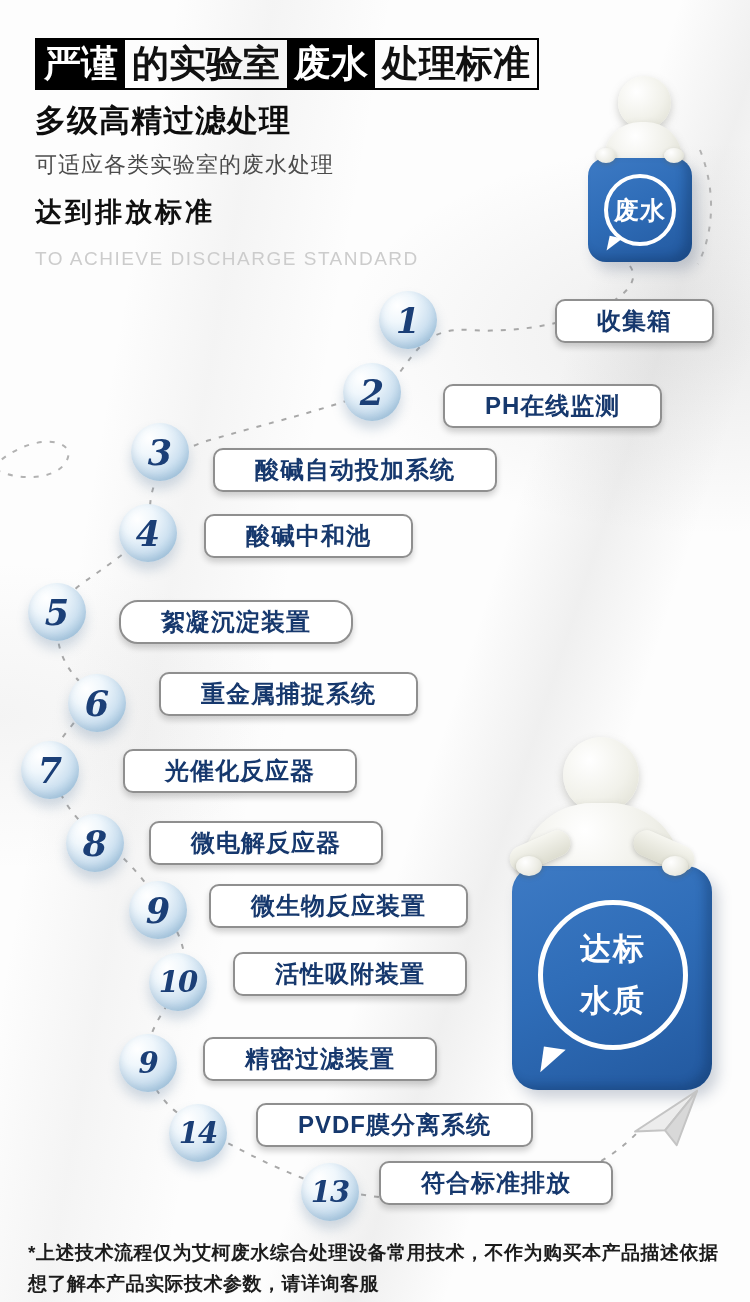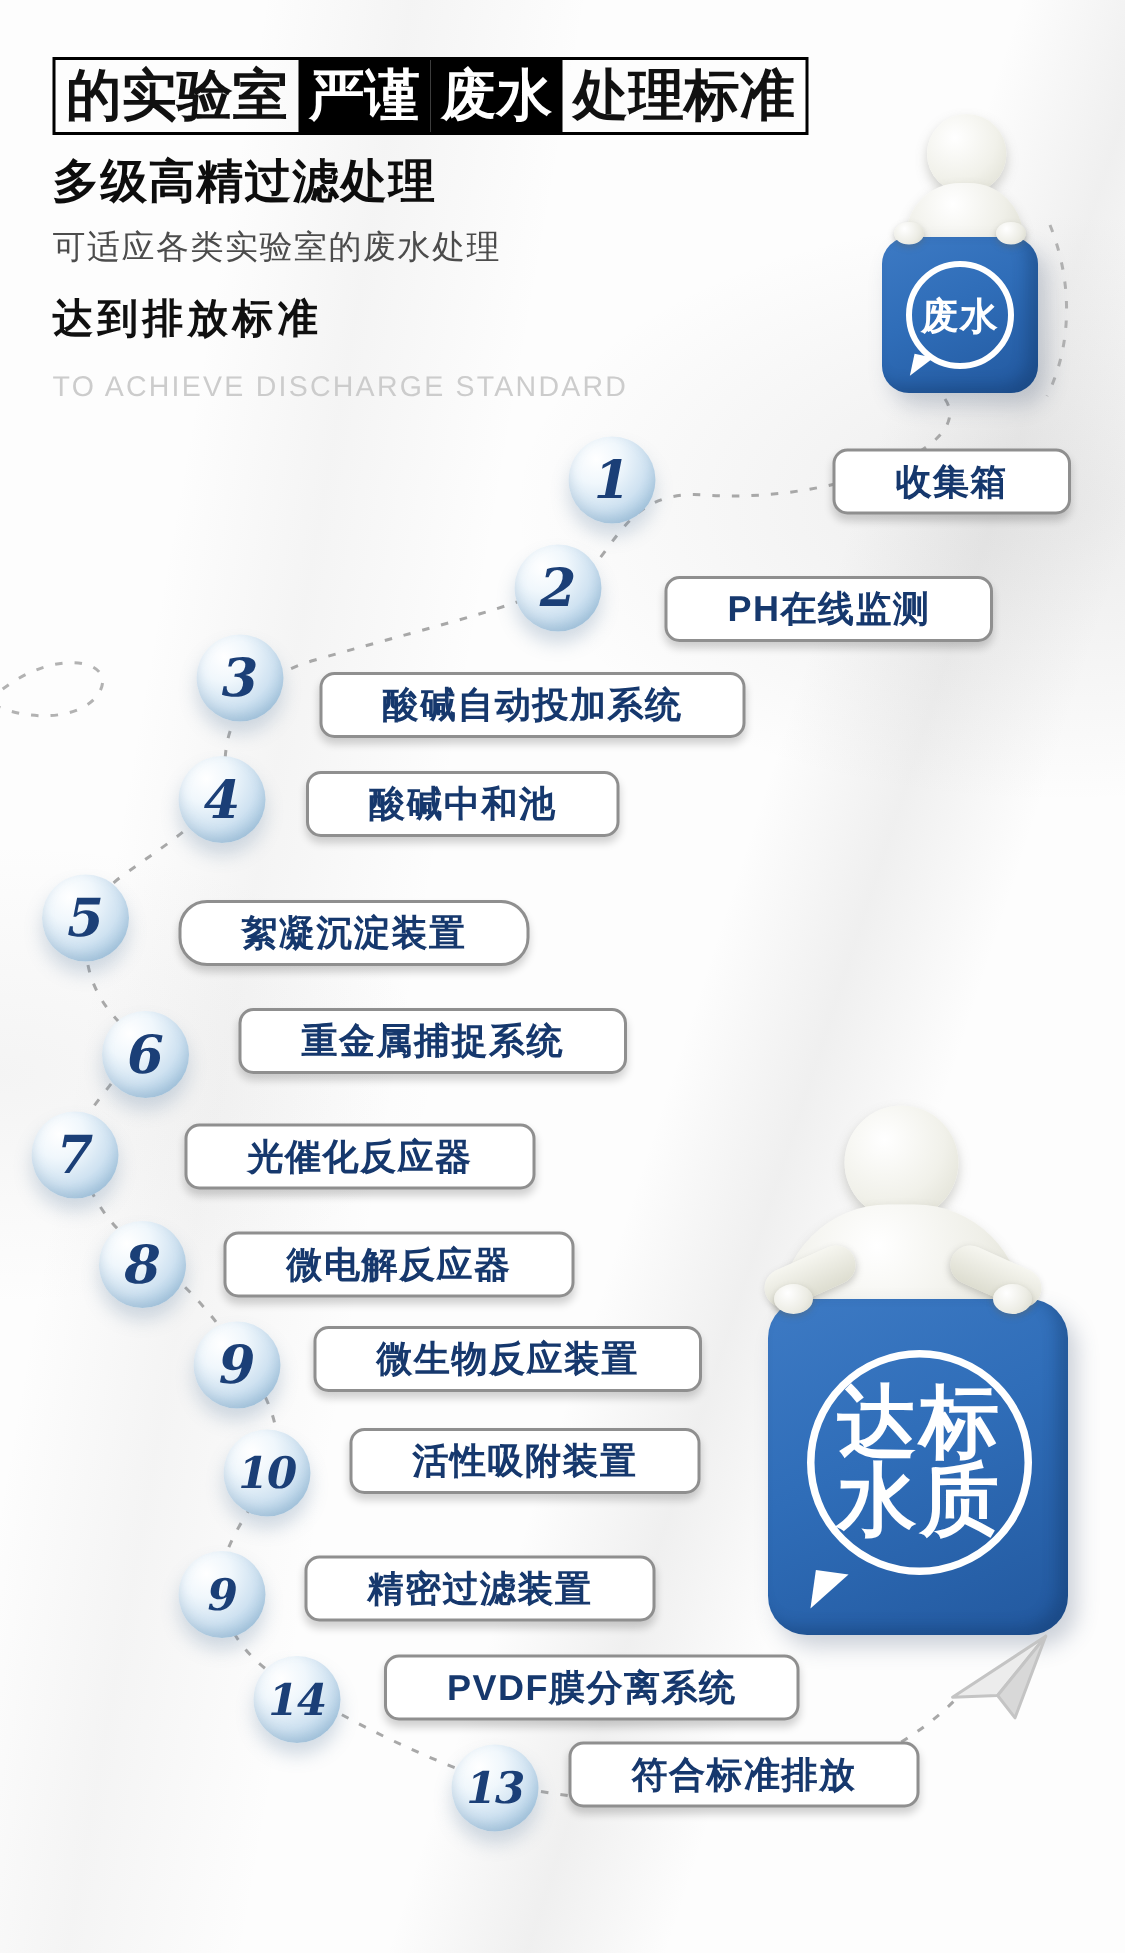--- a/index.html
+++ b/index.html
@@ -49,21 +49,21 @@
     background:linear-gradient(155deg,#3d7ac4 0%, #2f6db8 45%, #22589e 100%);
     box-shadow: inset -7px -5px 10px rgba(10,40,80,0.30), 6px 8px 14px rgba(60,80,110,0.25);}
   .badge .bubble{ position:absolute; border:4px solid #ffffff; border-radius:50%;
     display:flex; align-items:center; justify-content:center; flex-direction:column;}
   .badge .tail{ position:absolute; width:0; height:0;}
   .badge-top{ left:588px; top:158px; width:104px; height:104px;}
   .badge-top .bubble{ left:16px; top:16px; width:72px; height:72px; font-size:25px; font-weight:bold; color:#fff; letter-spacing:1px;}
   .badge-top .tail{ left:20px; bottom:10px; border-top:15px solid #fff; border-right:13px solid transparent; transform:rotate(12deg);}
   .badge-bottom{ left:512px; top:866px; width:200px; height:224px; border-radius:26px;}
   .badge-bottom .bubble{ left:26px; top:34px; width:150px; height:150px; border-width:5px;
-     font-size:53px; font-weight:bold; color:#fff; line-height:52px; letter-spacing:2px;}
+     font-size:31px; font-weight:bold; color:#fff; line-height:52px; letter-spacing:2px;}
   .badge-bottom .tail{ left:30px; bottom:16px; border-top:26px solid #fff; border-right:22px solid transparent; transform:rotate(8deg);}
 
   
   .ball{ position:absolute; width:58px; height:58px; border-radius:50%; z-index:3;
     background:radial-gradient(circle at 32% 26%, #ffffff 0%, #f0f7fc 28%, #cfe2f1 58%, #a3c6e0 85%, #8db8d8 100%);
     box-shadow:0 8px 12px rgba(110,140,170,0.30), inset 0 -4px 8px rgba(120,150,180,0.25);
     display:flex; align-items:center; justify-content:center;
     font-family:"DejaVu Serif", serif; font-style:italic; font-weight:bold;
     font-size:35px; color:#1b3f77;}
   .step-lbl{ position:absolute; z-index:3; background:#ffffff; border:2px solid #8f8f8f; border-radius:10px;
@@ -102,22 +102,22 @@
              C 150 540 120 556 80 585 C 52 606 48 650 80 682
              C 100 700 72 722 58 744 C 45 768 60 806 90 830
              C 115 848 135 868 152 892 C 170 916 188 944 184 968
              C 180 994 154 1016 148 1046 C 143 1074 158 1102 188 1120
              C 220 1140 268 1166 318 1184 C 398 1210 556 1214 636 1134" fill="none" stroke="#a8a8a8" stroke-width="2" stroke-dasharray="5 8"></path>
     <path d="M -8 468 C 30 430 80 438 66 462 C 55 480 18 482 -8 468" fill="none" stroke="#b2b2b2" stroke-width="2" stroke-dasharray="5 8"></path>
     <path d="M 700 150 C 716 190 714 232 698 264" fill="none" stroke="#b2b2b2" stroke-width="2" stroke-dasharray="5 8"></path>
   </svg>
 
   <div class="title-strip">
+    <span class="title-seg filled">严谨</span>
     <span class="title-seg">的实验室</span>
-    <span class="title-seg filled">严谨</span>
     <span class="title-seg filled">废水</span>
     <span class="title-seg">处理标准</span>
   </div>
   <div class="feature-title">多级高精过滤处理</div>
   <div class="feature-desc">可适应各类实验室的废水处理</div>
   <div class="standard-title">达到排放标准</div>
   <div class="standard-en">TO ACHIEVE DISCHARGE STANDARD</div>
 
   <div class="fig-head" style="left:618px; top:76px; width:53px; height:53px;"></div>
   <div class="fig-body" style="left:604px; top:122px; width:78px; height:56px; border-radius:36px 36px 10px 10px;"></div>
@@ -195,14 +195,18 @@
   <div class="step" id="st13">
     <div class="ball">13</div>
     <div class="step-lbl">符合标准排放</div>
   </div>
 
   <svg class="plane" width="72" height="60" viewBox="0 0 72 60">
     <path d="M2 38 L68 4 L32 40 Z" fill="#ececec" stroke="#c4c4c4" stroke-width="2" stroke-linejoin="round"></path>
     <path d="M32 40 L68 4 L42 56 Z" fill="#d8d8d8" stroke="#c4c4c4" stroke-width="2" stroke-linejoin="round"></path>
   </svg>
 
+  <div class="footnote">
+    <div>*上述技术流程仅为艾柯废水综合处理设备常用技术，不作为购买本产品描述依据</div>
+    <div>想了解本产品实际技术参数，请详询客服</div>
+  </div>
 
 </div>
 
 </body></html>

